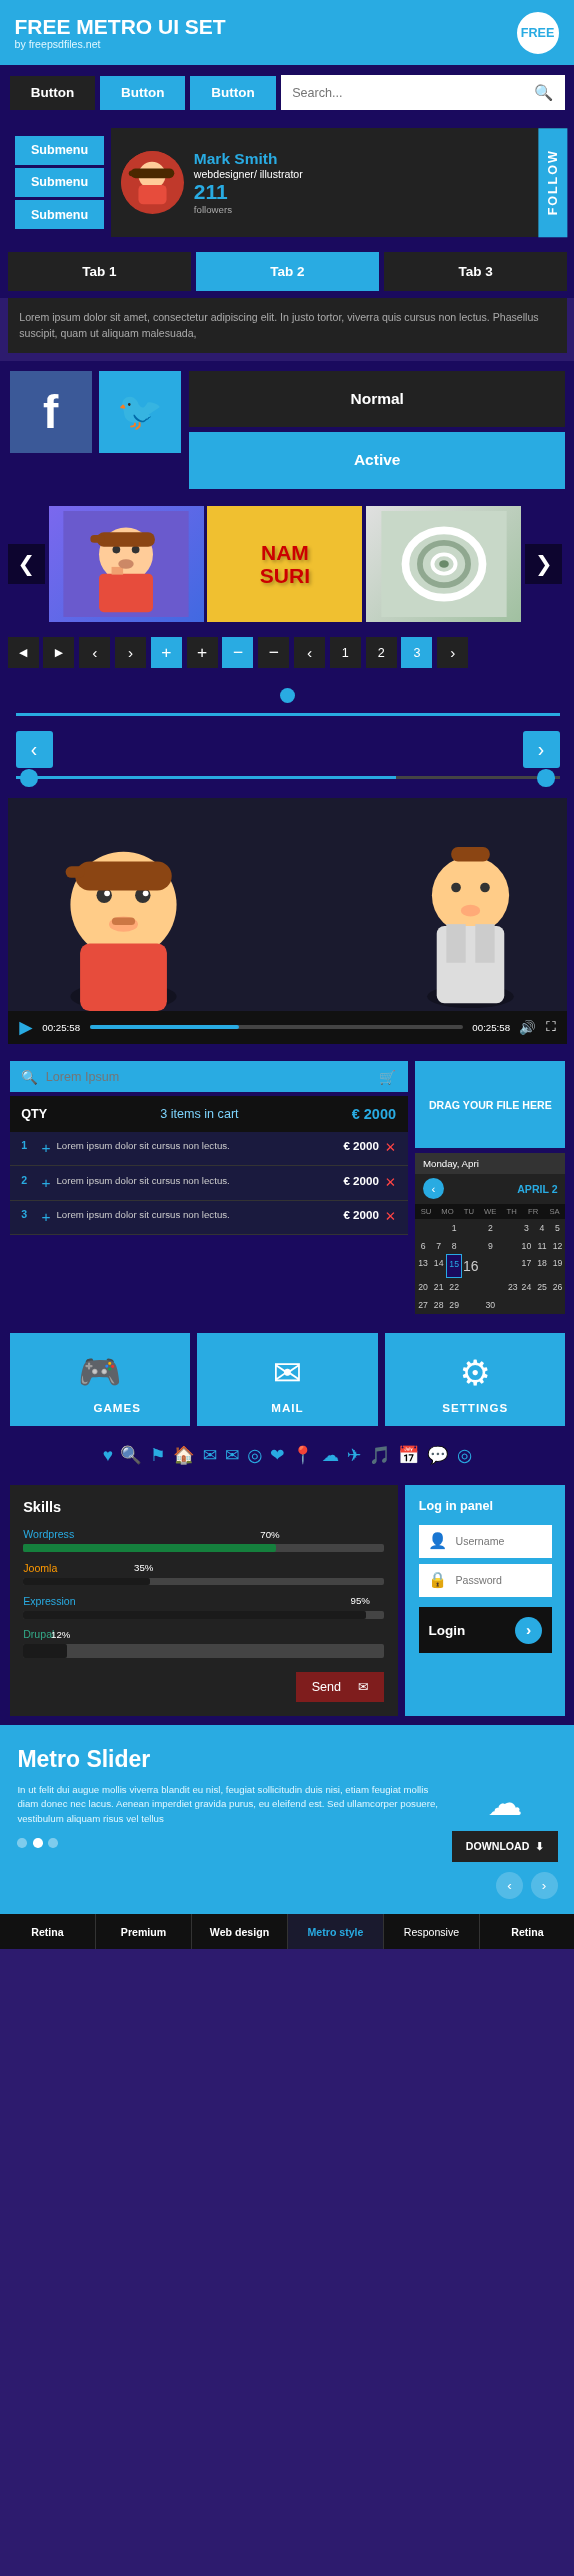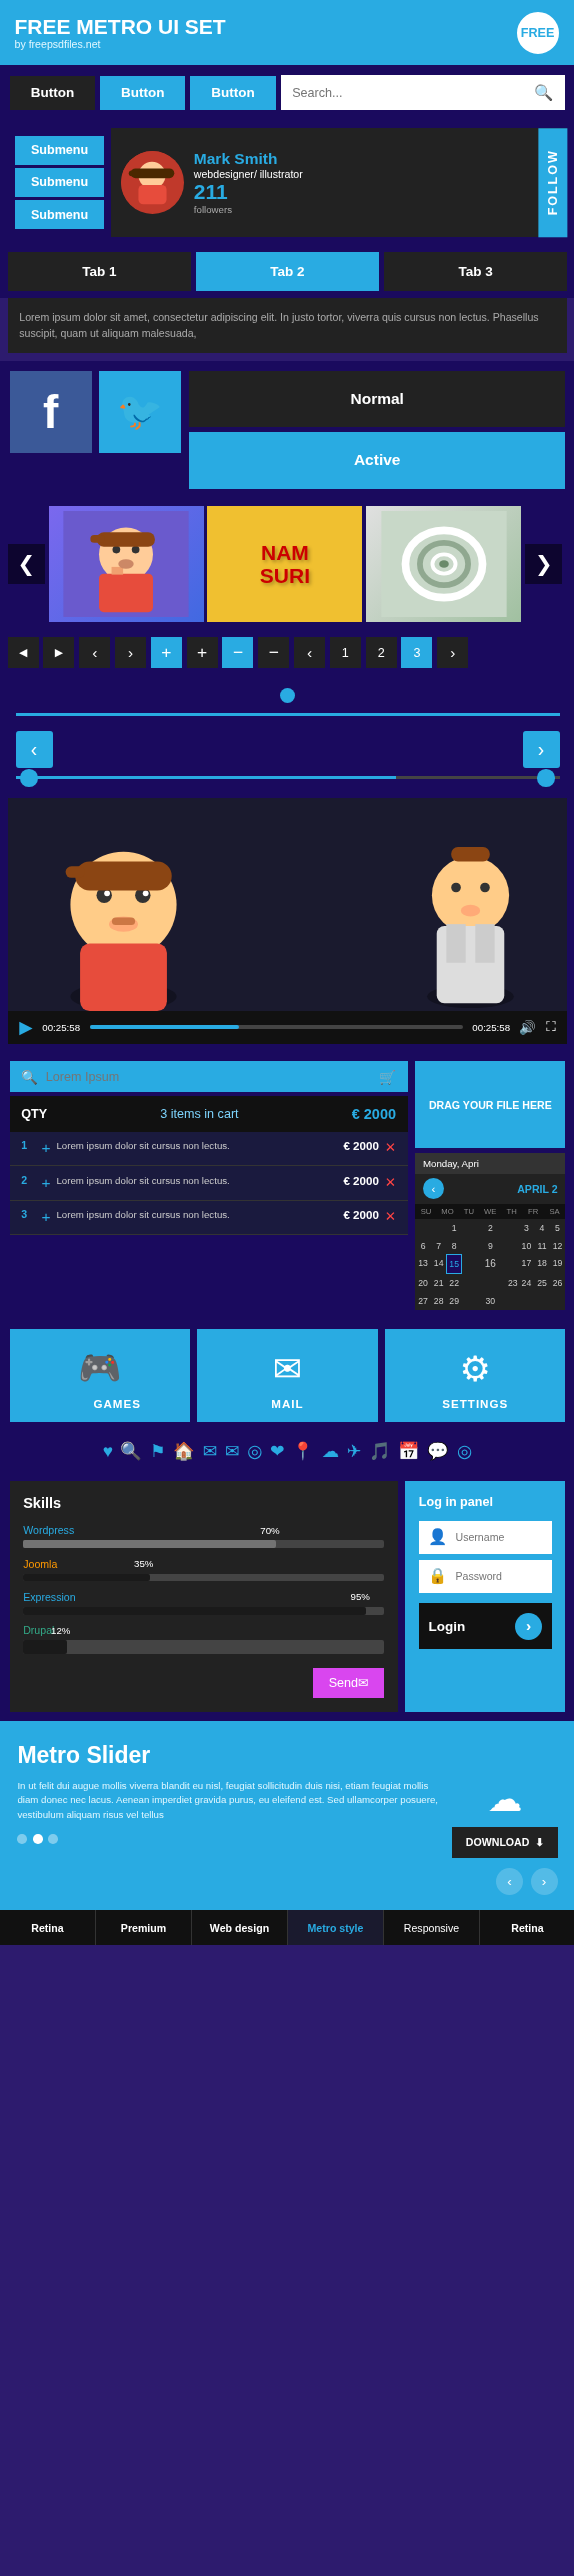--- a/index.html
+++ b/index.html
@@ -293,21 +293,21 @@
         <div style="text-align:center;padding:3.9px 1px;font-size:8.7px;color:#ccc;">6</div>
         <div style="text-align:center;padding:3.9px 1px;font-size:8.7px;color:#ccc;">7</div>
         <div style="text-align:center;padding:3.9px 1px;font-size:8.7px;color:#ccc;">8</div>
         <div style="text-align:center;padding:3.9px 1px;font-size:8.7px;color:#ccc;">9</div>
         <div style="text-align:center;padding:3.9px 1px;font-size:8.7px;color:#ccc;">10</div>
         <div style="text-align:center;padding:3.9px 1px;font-size:8.7px;color:#ccc;">11</div>
         <div style="text-align:center;padding:3.9px 1px;font-size:8.7px;color:#ccc;">12</div>
         <div style="text-align:center;padding:3.9px 1px;font-size:8.7px;color:#ccc;">13</div>
         <div style="text-align:center;padding:3.9px 1px;font-size:8.7px;color:#ccc;">14</div>
         <div style="text-align:center;padding:3.9px 1px;font-size:8.7px;color:#29abe2;background:#1a0a5e;border:1px solid #29abe2;">15</div>
-        <div style="text-align:center;padding:3.9px 1px;font-size:10px;color:#ccc;">16</div>
+        <div style="text-align:left;padding:3.9px 1px;font-size:14px;color:#ccc;">16</div>
         <div style="text-align:center;padding:3.9px 1px;font-size:8.7px;color:#ccc;">17</div>
         <div style="text-align:center;padding:3.9px 1px;font-size:8.7px;color:#ccc;">18</div>
         <div style="text-align:center;padding:3.9px 1px;font-size:8.7px;color:#ccc;">19</div>
         <div style="text-align:center;padding:3.9px 1px;font-size:8.7px;color:#ccc;">20</div>
         <div style="text-align:center;padding:3.9px 1px;font-size:8.7px;color:#ccc;">21</div>
         <div style="text-align:center;padding:3.9px 1px;font-size:8.7px;color:#ccc;">22</div>
         <div style="text-align:center;padding:3.9px 1px;font-size:8.7px;color:#ccc;margin-left:45px;">23</div>
         <div style="text-align:center;padding:3.9px 1px;font-size:8.7px;color:#ccc;">24</div>
         <div style="text-align:center;padding:3.9px 1px;font-size:8.7px;color:#ccc;">25</div>
         <div style="text-align:center;padding:3.9px 1px;font-size:8.7px;color:#ccc;">26</div>
@@ -354,21 +354,21 @@
 </div>
 
 <div style="background:#1a0a5e;display:flex;gap:7.7px;padding:9.7px;">
 
   <div style="flex:1;background:#222;padding:13.5px;">
     <div style="font-size:14.5px;font-weight:bold;color:#fff;margin-bottom:13.5px;">Skills</div>
 
     <div style="margin-bottom:9.7px;">
       <div style="font-size:10.6px;margin-bottom:3.9px;color:#29abe2;">Wordpress</div>
       <div style="height:7.7px;background:#444;border-radius:1.9px;position:relative;">
-        <div style="width:70%;height:100%;background:#737373;border-radius:1.9px;position:relative;">
+        <div style="width:70%;height:100%;background:#15803d;border-radius:1.9px;position:relative;">
           <span style="position:absolute;right:-3.9px;top:-15.5px;font-size:9.7px;color:#fff;">70%</span>
         </div>
       </div>
     </div>
 
     <div style="margin-bottom:9.7px;">
       <div style="font-size:10.6px;margin-bottom:3.9px;color:#f90;">Joomla</div>
       <div style="height:7.7px;background:#444;border-radius:1.9px;">
         <div style="width:35%;height:100%;background:#1a1a1a;border-radius:1.9px;position:relative;">
           <span style="position:absolute;right:-3.9px;top:-15.5px;font-size:9.7px;color:#fff;">35%</span>
@@ -388,21 +388,21 @@
     <div style="margin-bottom:13.5px;">
       <div style="font-size:10.6px;margin-bottom:3.9px;color:#3a8;">Drupal</div>
       <div style="height:14px;background:#444;border-radius:1.9px;">
         <div style="width:12%;height:100%;background:#1a1a1a;border-radius:1.9px;position:relative;">
           <span style="position:absolute;right:-3.9px;top:-15.5px;font-size:9.7px;color:#fff;">12%</span>
         </div>
       </div>
     </div>
 
     <div style="display:flex;justify-content:flex-end;">
-      <button style="background:#d946ef;color:#fff;border:none;padding:7.7px 15.5px;font-size:12.6px;cursor:pointer;display:flex;align-items:center;gap:0;">
+      <button style="background:#7f1d1d;color:#fff;border:none;padding:7.7px 15.5px;font-size:12.6px;cursor:pointer;display:flex;align-items:center;gap:17px;">
         <span>Send</span>
         <span>✉</span>
       </button>
     </div>
   </div>
 
   <div style="width:160px;background:#29abe2;padding:13.5px;">
     <div style="font-size:12.6px;font-weight:bold;color:#fff;margin-bottom:11.6px;">Log in panel</div>
     <div style="background:#fff;display:flex;align-items:center;gap:7.7px;padding:7.7px 9.7px;margin-bottom:5.8px;">
       <span style="color:#29abe2;font-size:15.5px;">👤</span>

